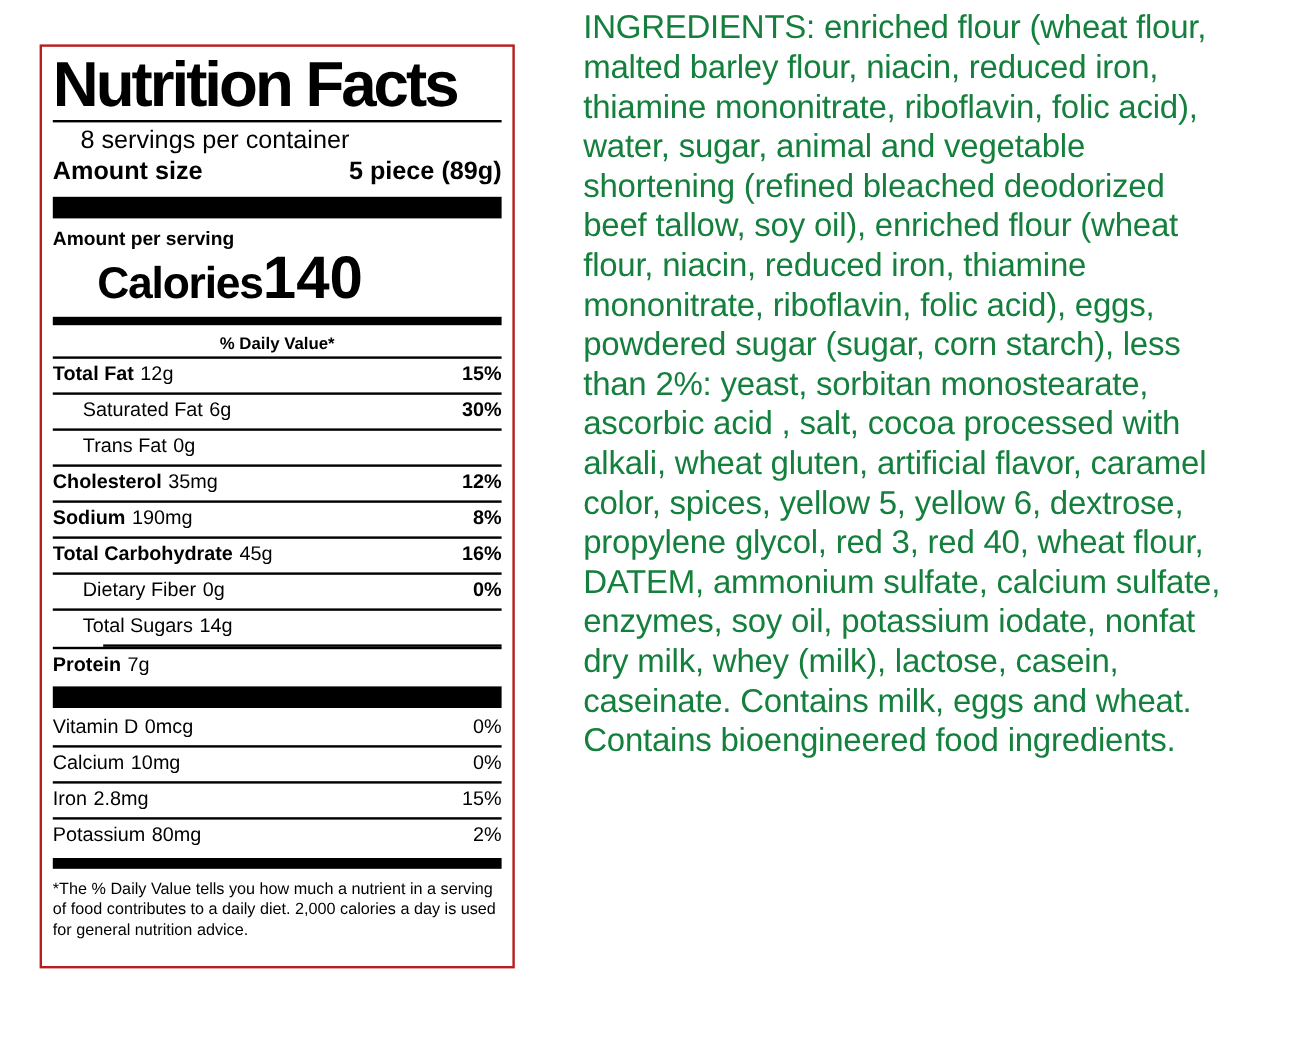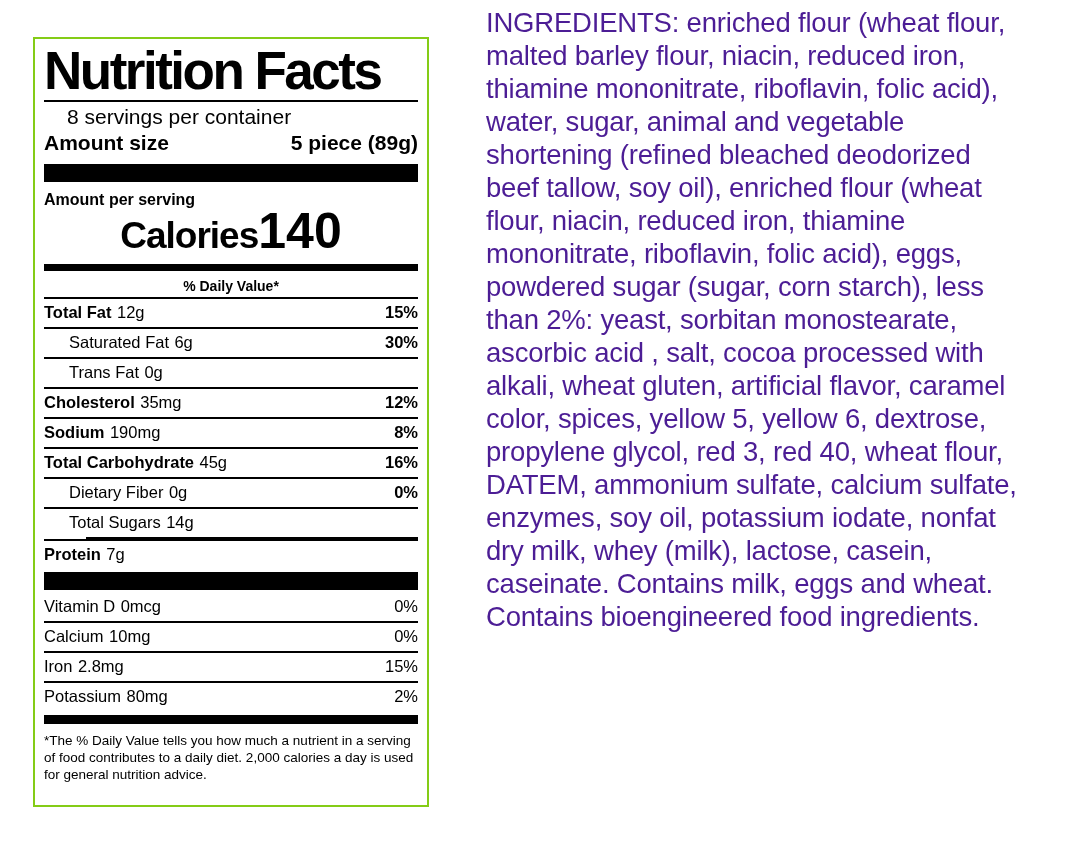--- a/index.html
+++ b/index.html
@@ -12,21 +12,21 @@
     overflow: hidden;
   }
   .page { position: relative; width: 1080px; height: 868px; background: #fff; }
 
   
   .nf-label {
     position: absolute;
     left: 33px; top: 37px;
     width: 396px; height: 770px;
     background: #fff;
-    border: 2px solid #84cc16;
+    border: 2px solid #b91c1c;
     padding: 4px 9px 6px 9px;
   }
   .nf-title {
     font-size: 53px;
     font-weight: bold;
     letter-spacing: -2.5px;
     line-height: 1.04;
     white-space: nowrap;
   }
   .rule { height: 2px; background: #000; }
@@ -49,23 +49,24 @@
     font-weight: bold;
     padding: 1px 0 6px 0;
   }
   .amount-per-serving {
     font-size: 16px;
     font-weight: bold;
     padding-top: 6px;
   }
   .calories-row {
     display: flex;
-    justify-content: center;
+    justify-content: flex-start;
     align-items: baseline;
     padding: 0 0 4px 0;
+    margin-left: 37px;
   }
   .calories-word  { font-size: 37px; font-weight: bold; letter-spacing: -1px; }
   .calories-value { font-size: 50px; font-weight: bold; line-height: .9; }
   .dv-header {
     text-align: center;
     font-size: 14px;
     font-weight: bold;
     padding: 4px 0 3px 0;
   }
 
@@ -90,21 +91,21 @@
   }
 
   
   .ingredients {
     position: absolute;
     left: 486px; top: 6px;
     width: 540px;
     font-size: 27.5px;
     line-height: 1.2;
     letter-spacing: -0.2px;
-    color: #4c1d95;
+    color: #15803d;
   }
 </style>
 </head>
 <body>
 
 <div class="page">
 
   <section class="nf-label">
 
     <div class="nf-title">Nutrition Facts</div>

